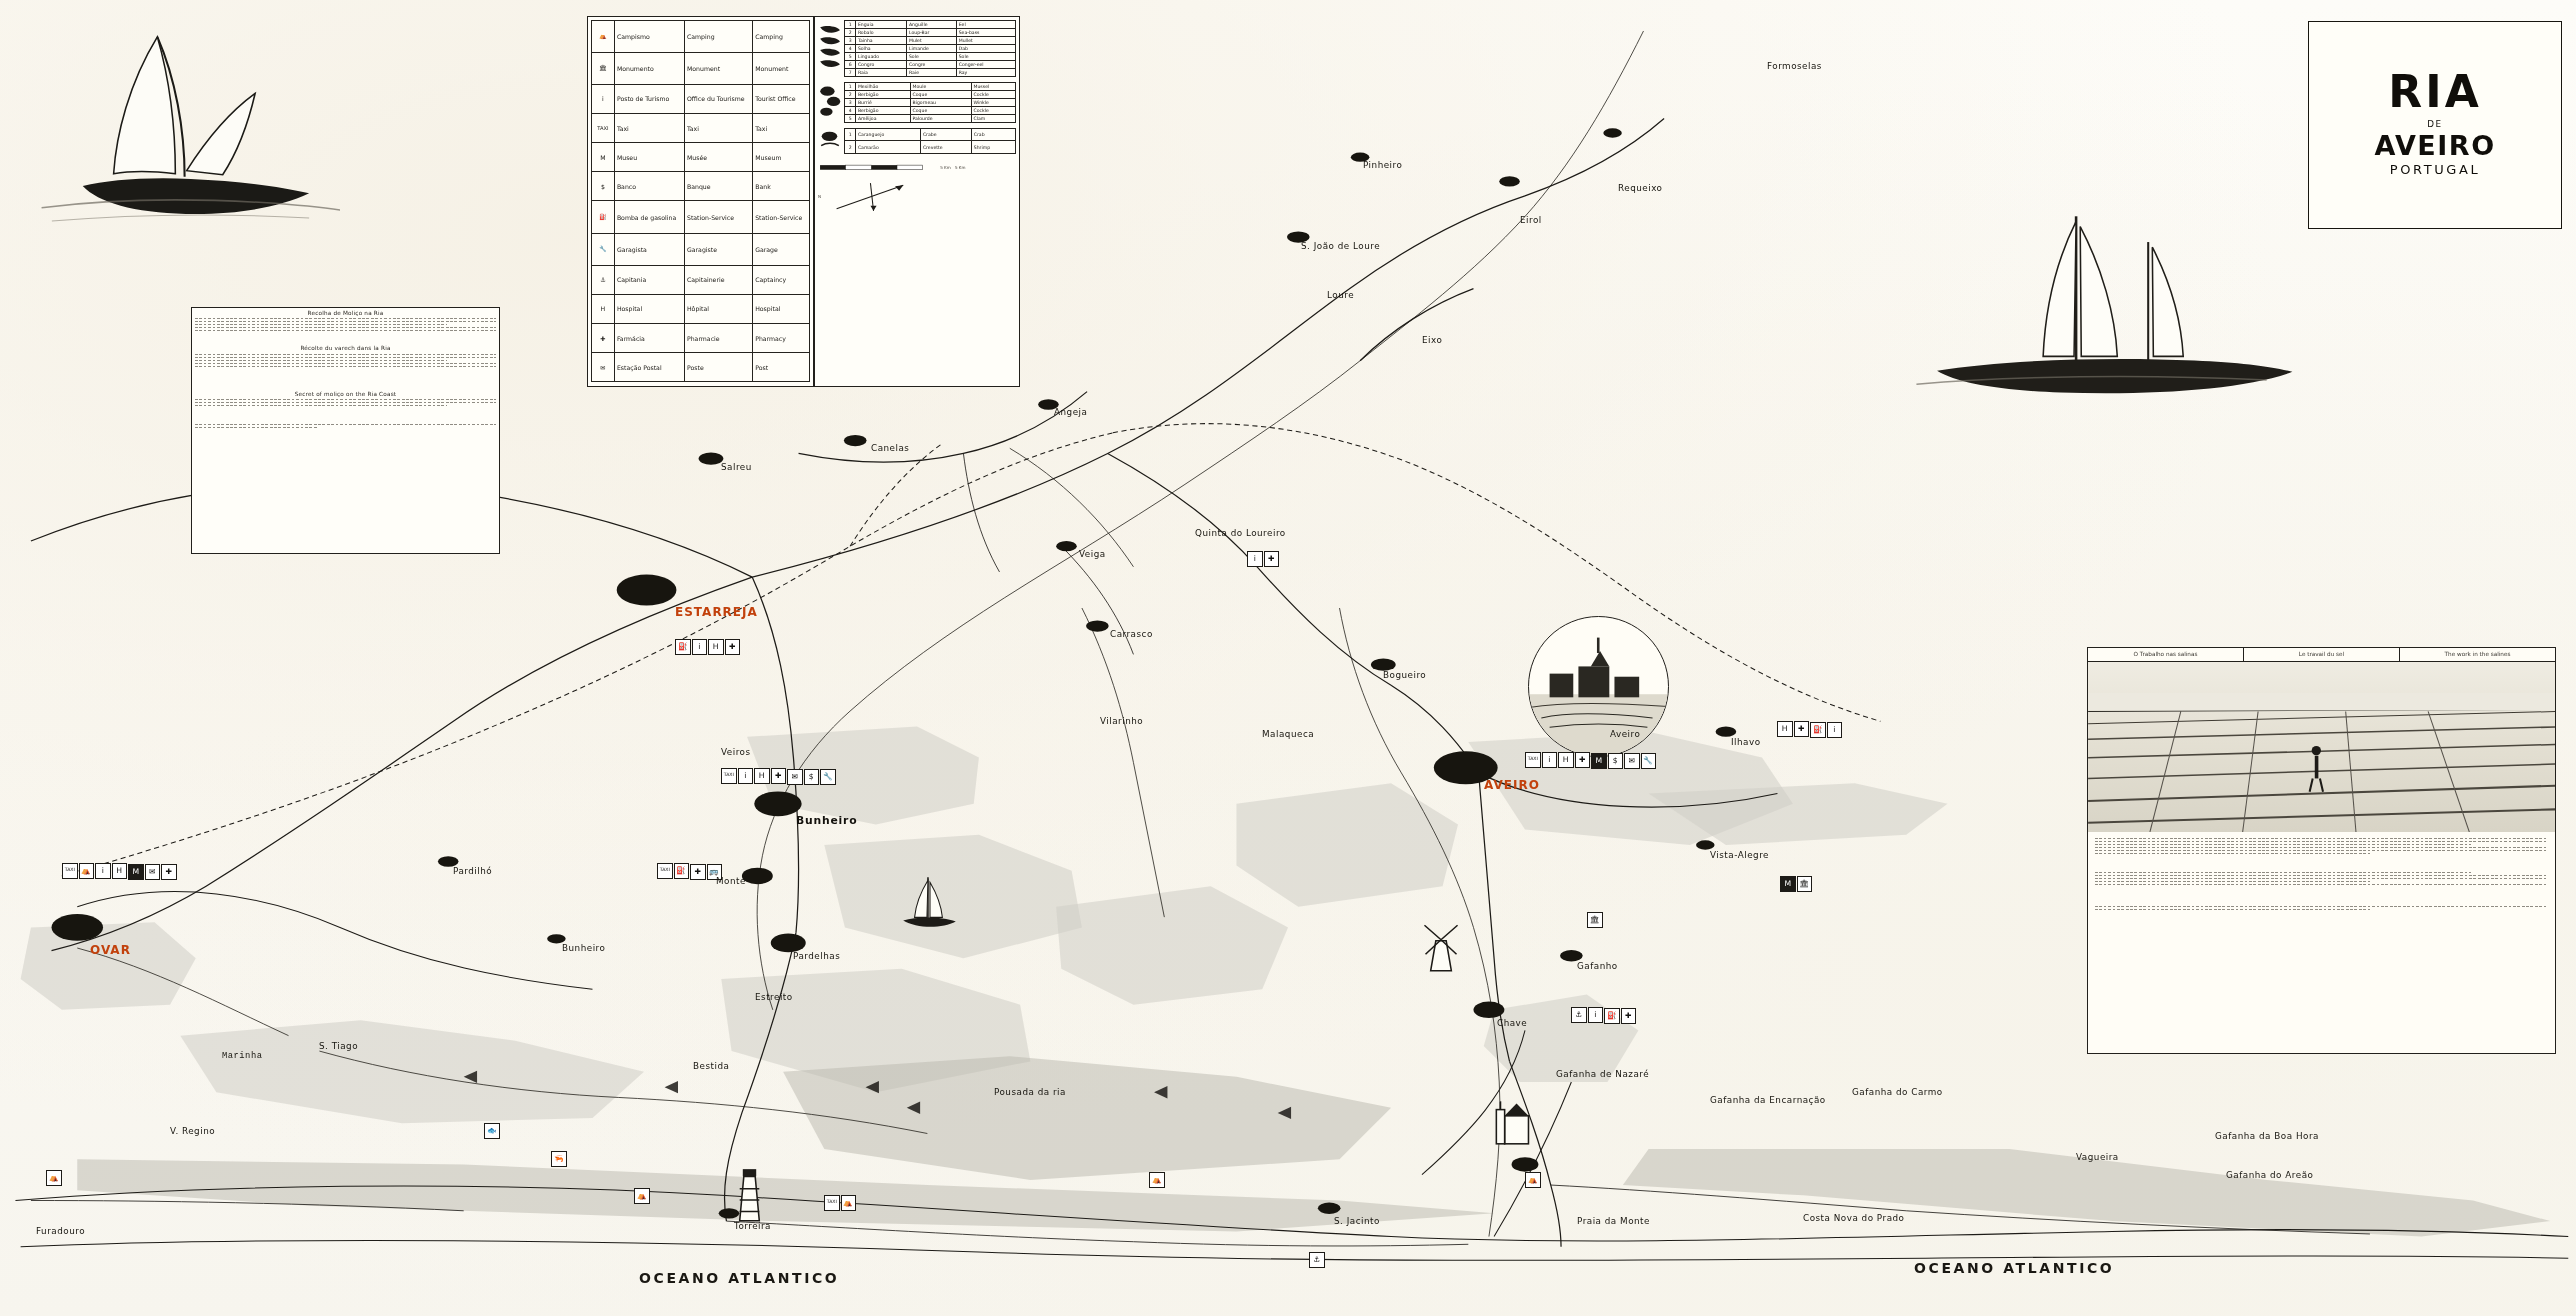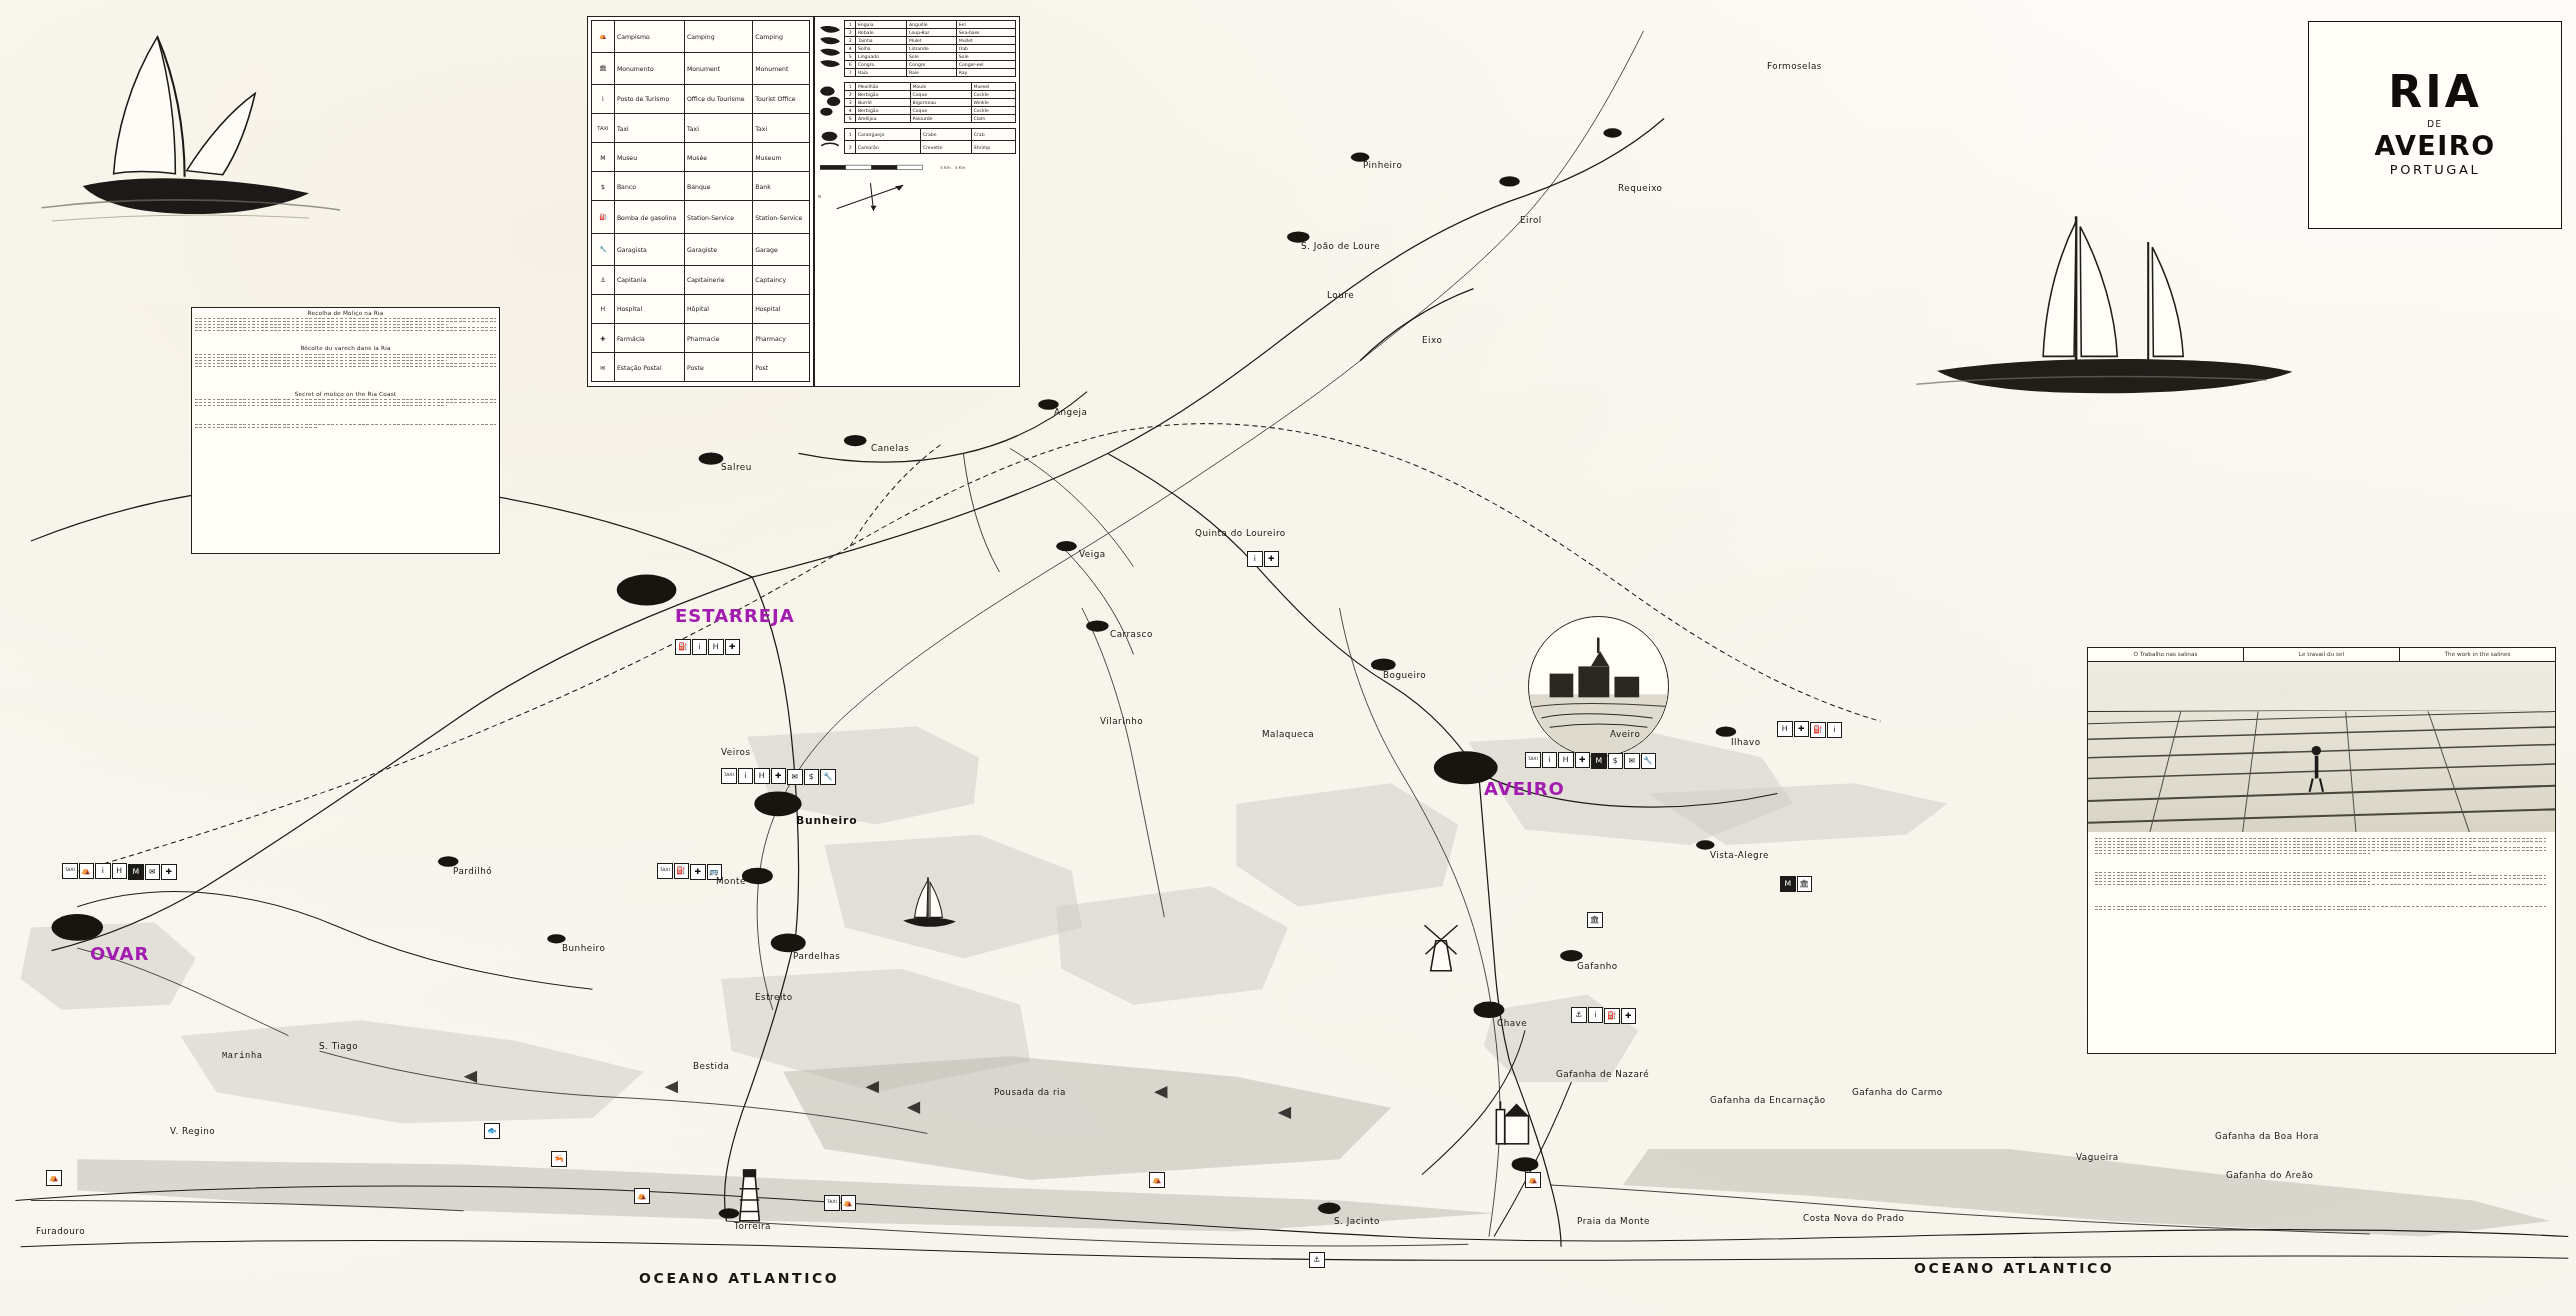--- a/index.html
+++ b/index.html
@@ -6,21 +6,21 @@
   body{
     width:2576px;height:1317px;position:relative;overflow:hidden;
     font-family:"DejaVu Sans", sans-serif;
     background:#fbfaf7;
   }
   
   .abs{position:absolute;}
   .tiny{font-size:5.7px;line-height:1.25;color:#3a3731;}
   .micro{font-size:4.1px;line-height:1.15;color:#4a463f;}
   .label{font-size:8.8px;color:#17150f;letter-spacing:0.5px;white-space:nowrap;}
-  .label-big{font-size:18px;font-weight:bold;letter-spacing:1px;color:#a21caf;white-space:nowrap;}
+  .label-big{font-size:12px;font-weight:bold;letter-spacing:1px;color:#c2410c;white-space:nowrap;}
   .label-mid{font-size:10.8px;font-weight:bold;letter-spacing:0.8px;color:#13110d;white-space:nowrap;}
 
   
   #map-canvas{position:absolute;inset:0;}
   .paper-tex{
     position:absolute;inset:0;
     background:
       radial-gradient(ellipse at 22% 18%, rgba(245,240,228,.9) 0%, rgba(255,255,255,0) 60%),
       radial-gradient(ellipse at 80% 75%, rgba(246,243,233,.85) 0%, rgba(255,255,255,0) 65%),
       linear-gradient(180deg,#fdfcf8 0%, #faf8f2 55%, #f7f5ee 100%);

